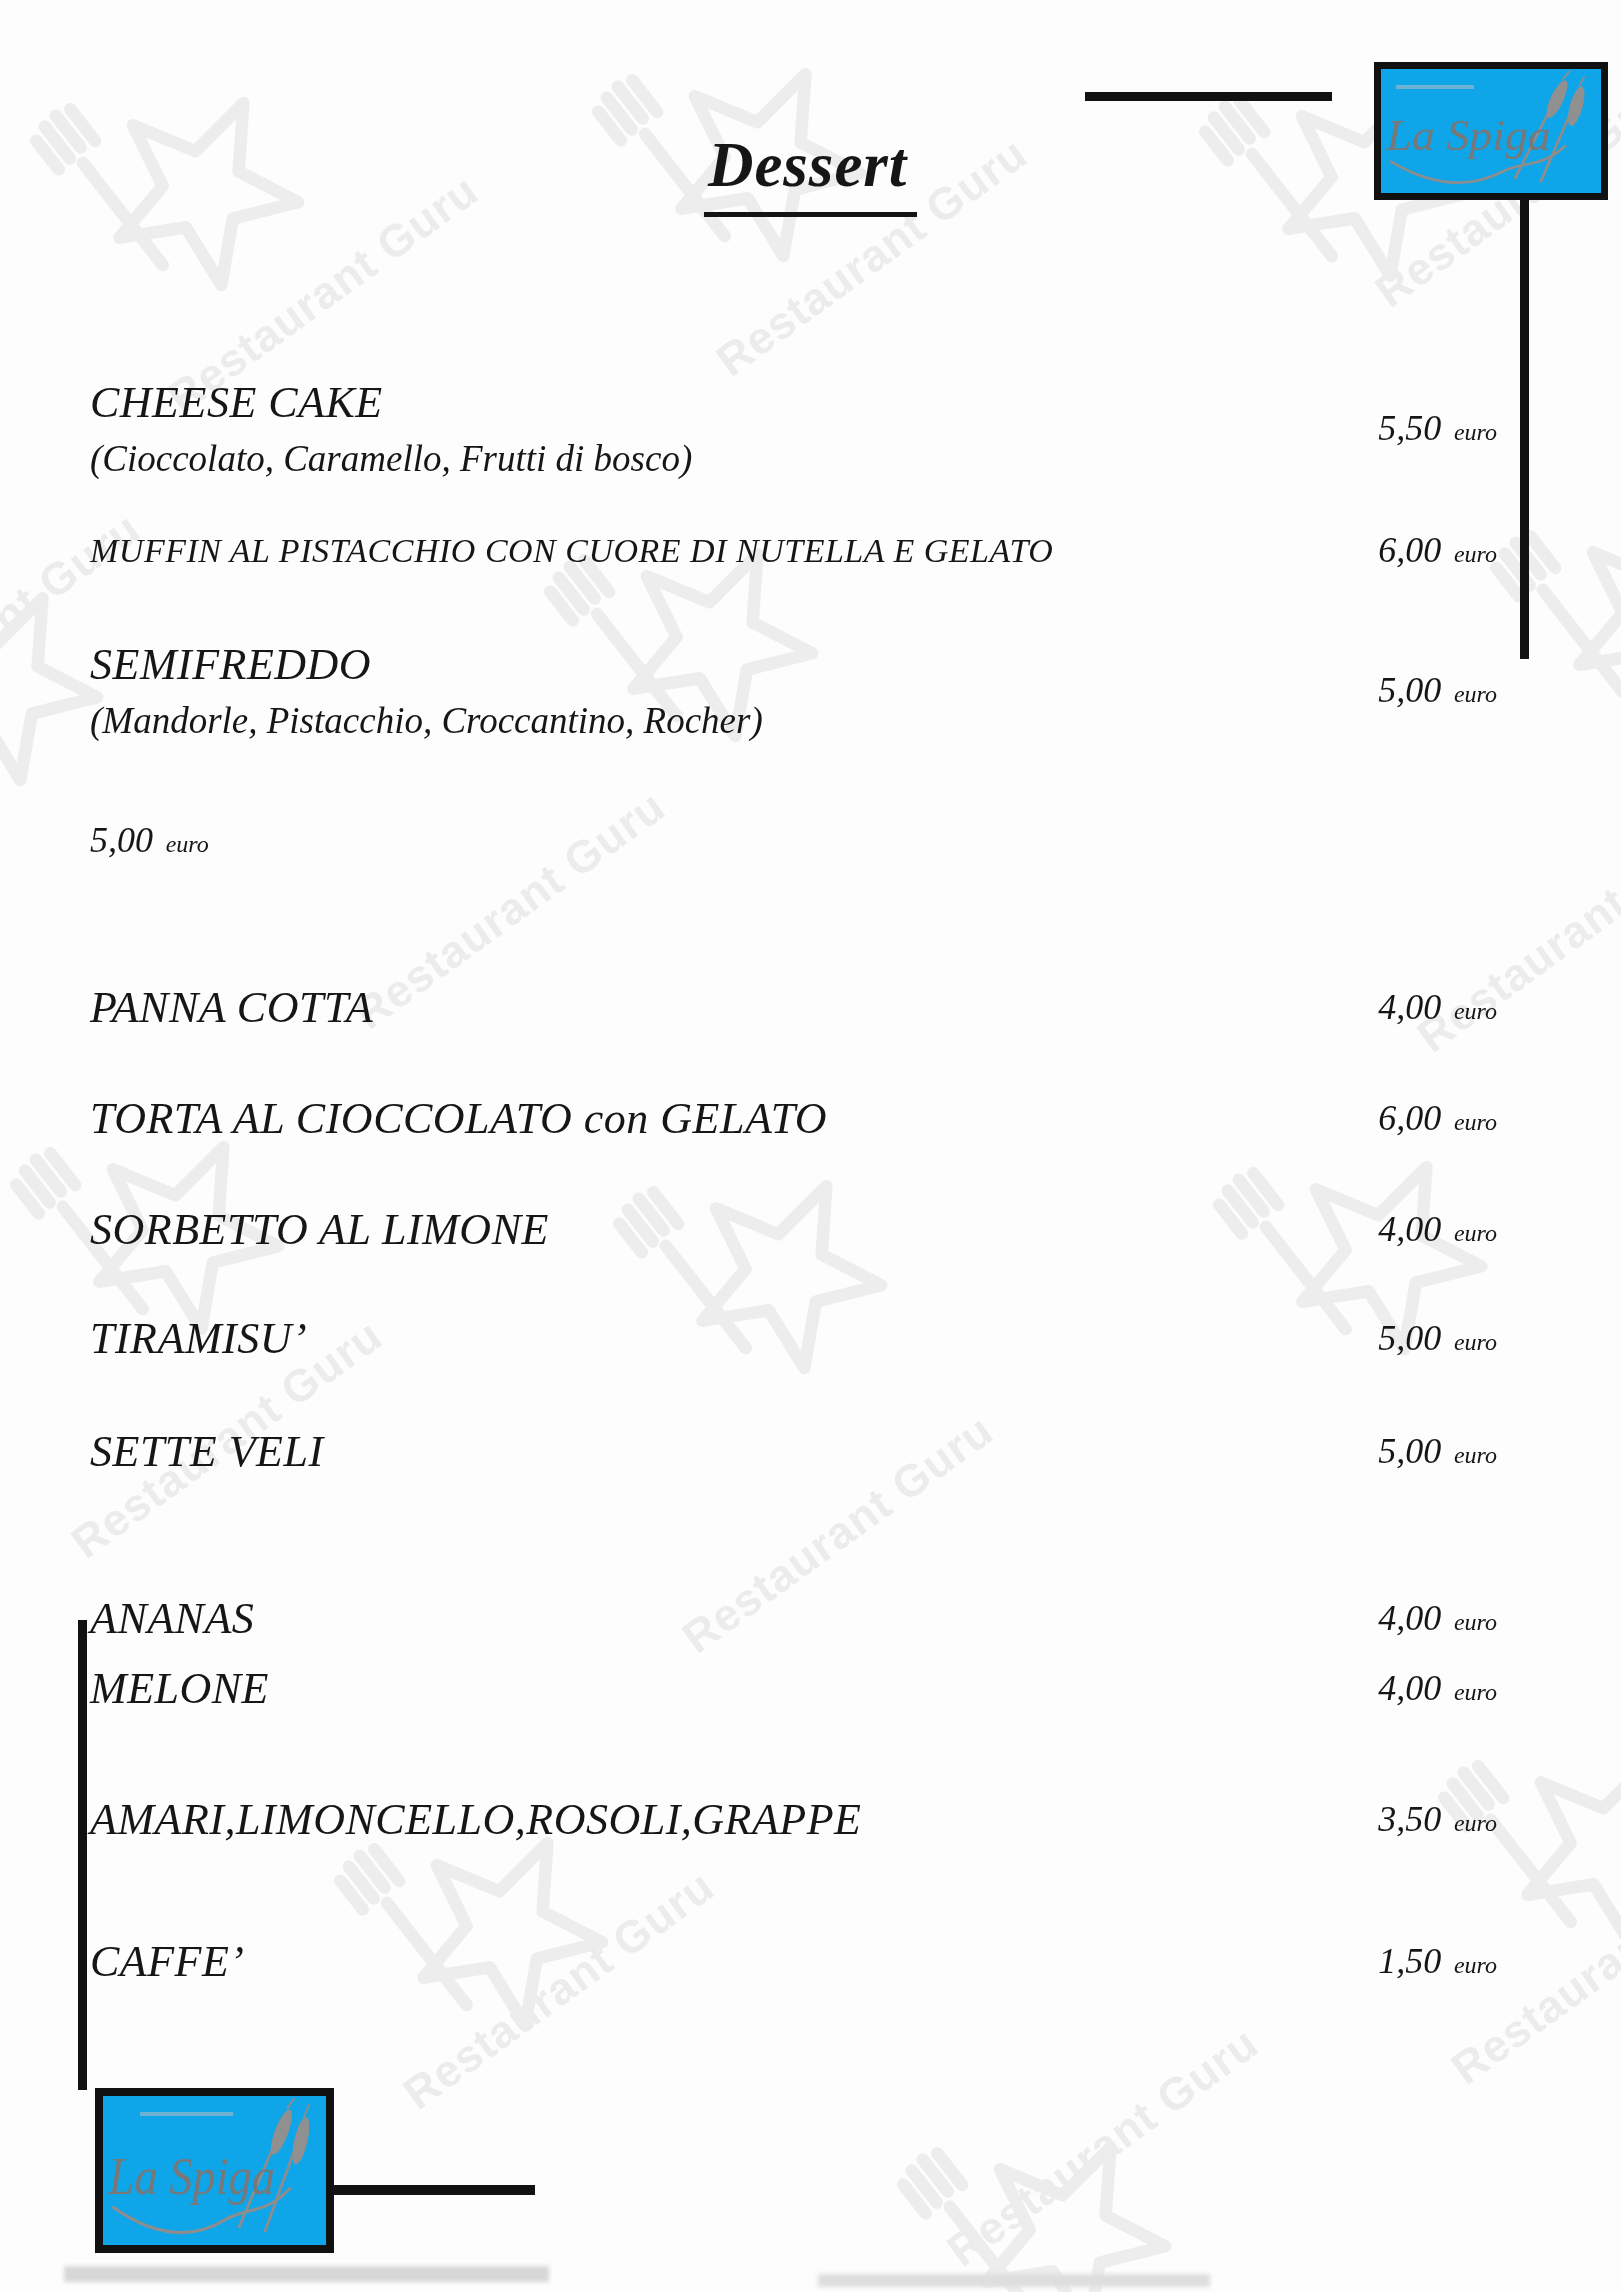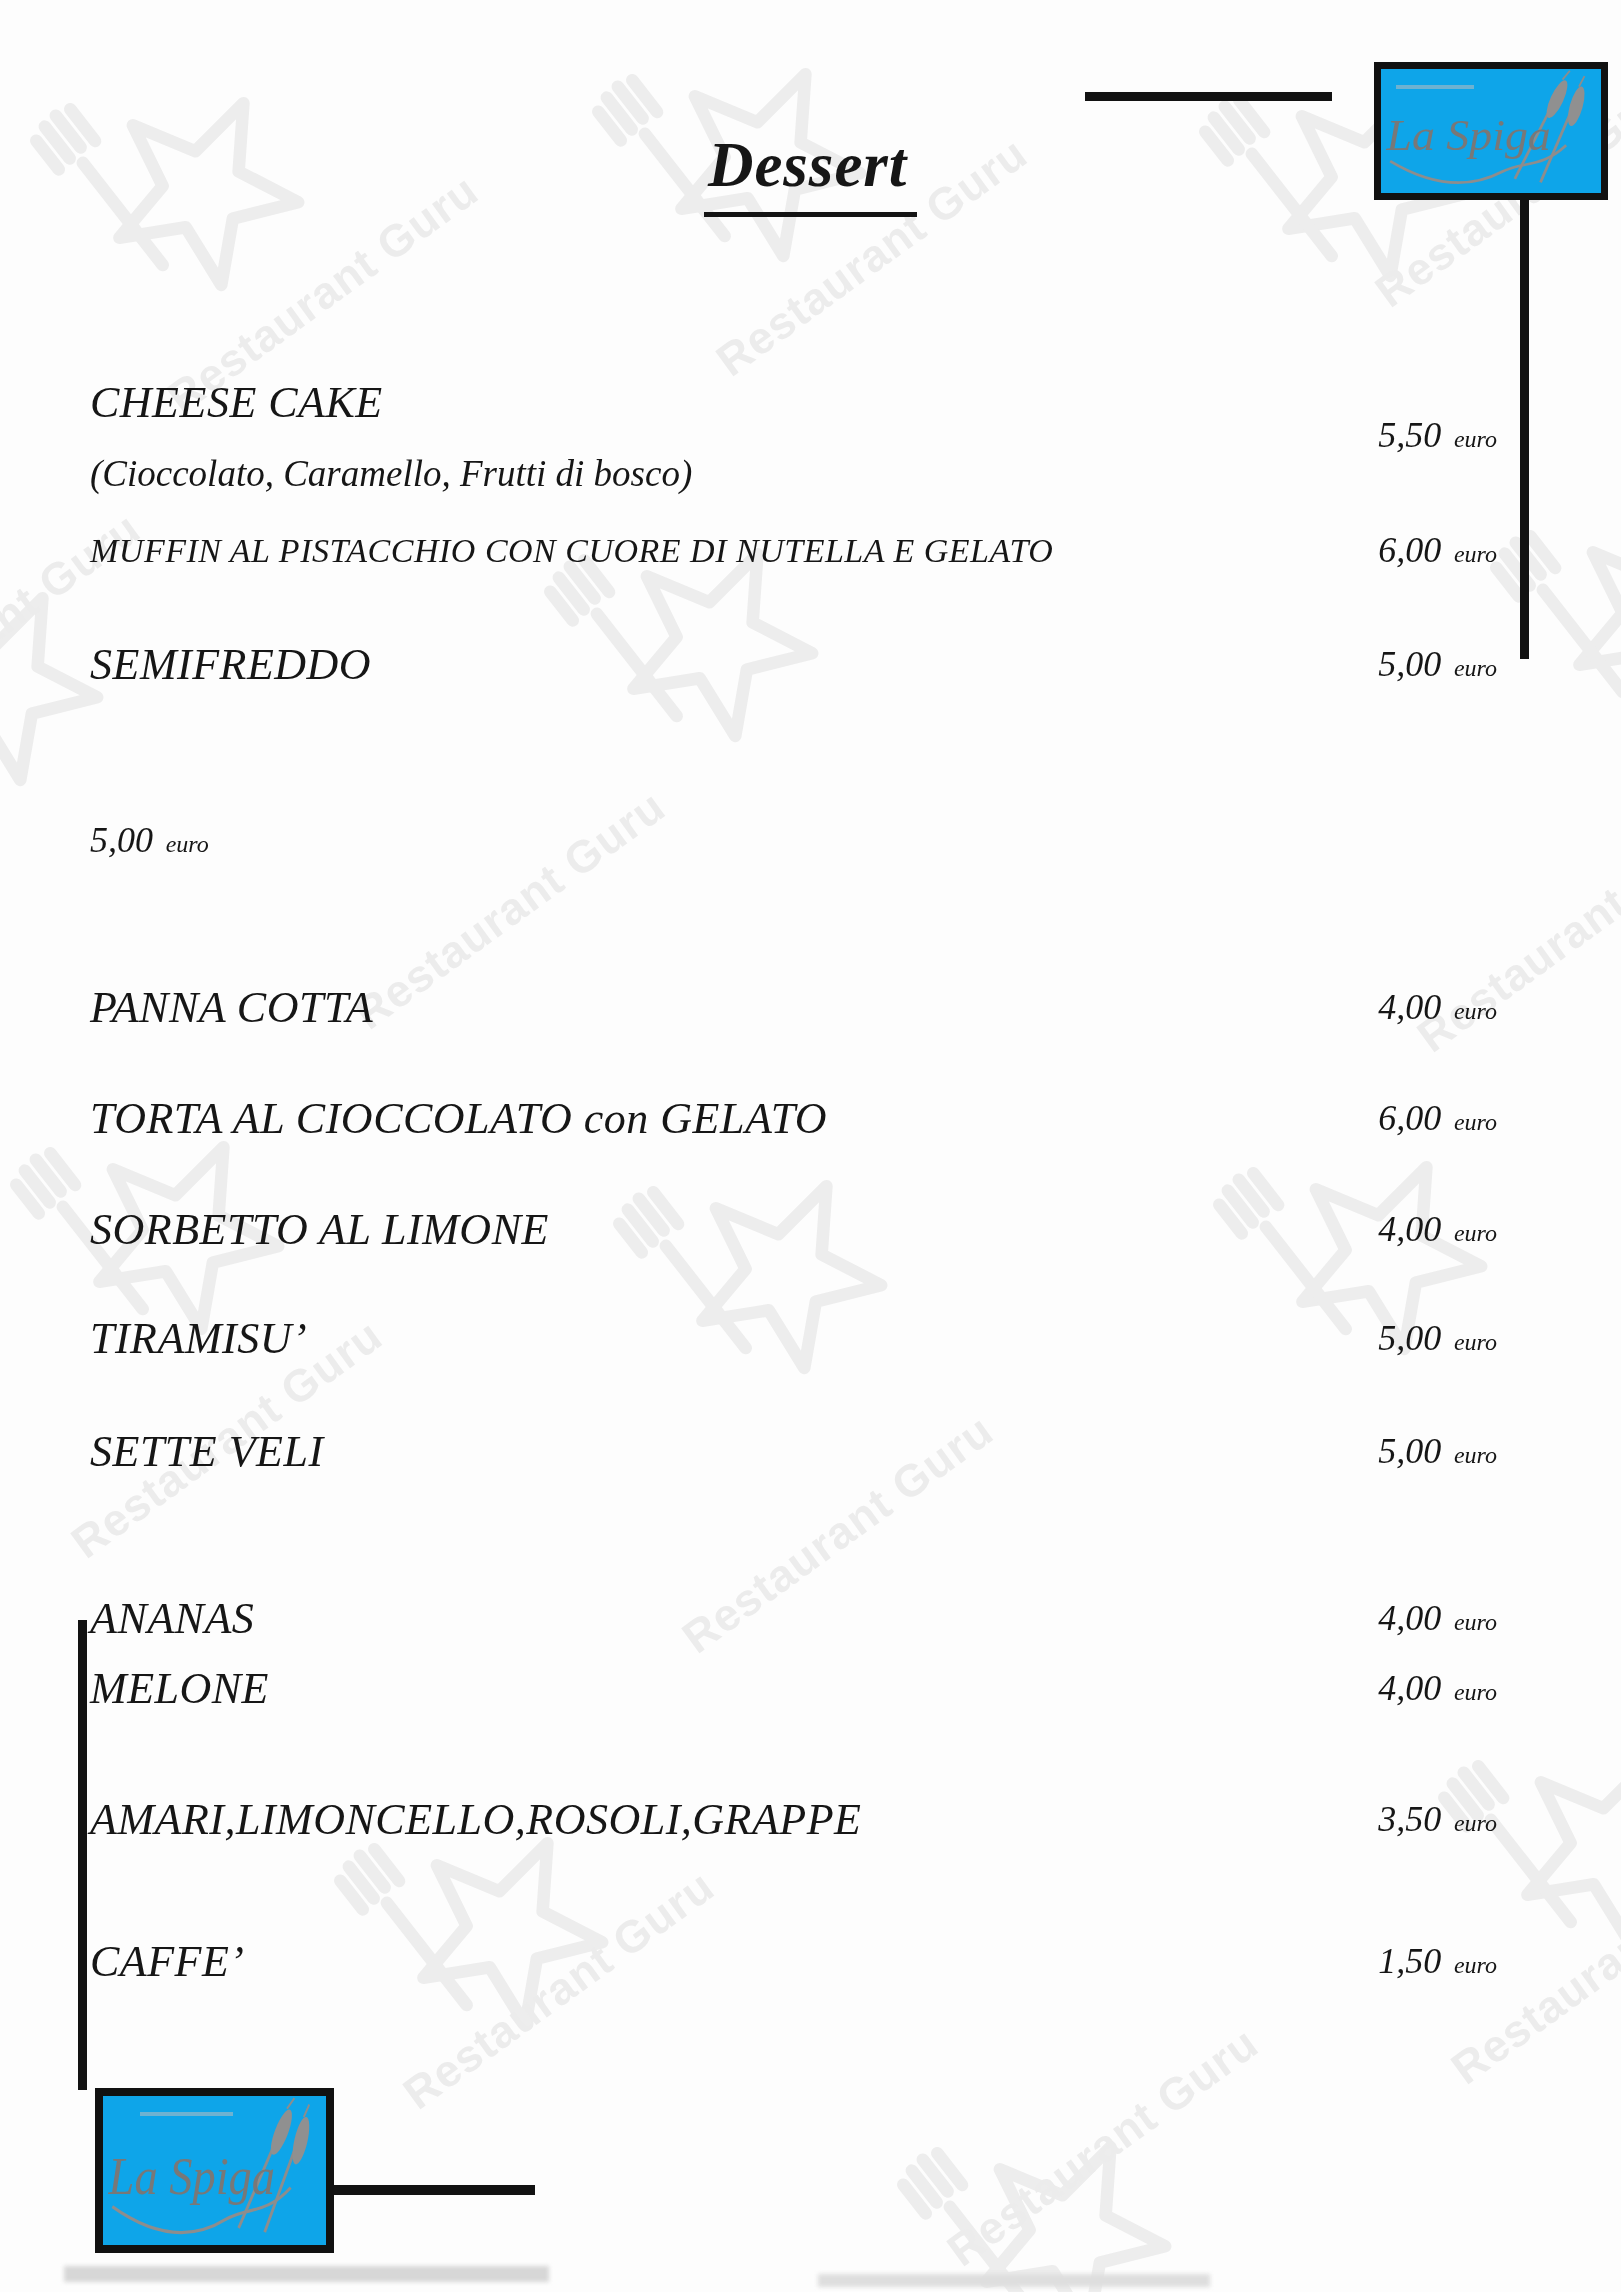--- a/index.html
+++ b/index.html
@@ -25,21 +25,21 @@
   .artifact{position:absolute;left:14.7px;top:15.7px;width:78px;height:3.9px;background:#bdbdbd;opacity:.55;z-index:2;}
   
   .title{position:absolute;left:704px;top:129px;z-index:3;
          font-style:italic;font-weight:bold;font-size:63px;letter-spacing:1px;
          border-bottom:5.9px solid #141414;padding:0 9.8px 9.8px 3.9px;}
   
   .menu{position:absolute;inset:0;z-index:3;}
   .row{position:absolute;left:90px;right:124px;display:flex;
        justify-content:space-between;align-items:center;}
   .name{font-style:italic;font-size:44px;line-height:1.18;white-space:nowrap;letter-spacing:0.5px;}
-  .desc{font-style:italic;font-size:37px;line-height:1.15;margin-top:24px;white-space:nowrap;}
+  .desc{font-style:italic;font-size:37px;line-height:1.15;margin-top:9px;white-space:nowrap;}
   .row.muffin .name{font-size:34px;}
   .row.coppa .desc{font-size:33px;}
   .price{display:flex;align-items:baseline;gap:12.7px;flex-shrink:0;}
   .amt{font-style:italic;font-size:36px;line-height:1.1;}
   .unit{font-style:italic;font-size:24px;}
   
   .smudge{position:absolute;z-index:2;filter:blur(2px);}
   .smudge.s1{left:64px;top:2266px;width:485px;height:15.7px;background:#d7d7d7;}
   .smudge.s2{left:818px;top:2274px;width:392px;height:12.7px;background:#dedede;}
   .defs{position:absolute;width:0;height:0;}
@@ -166,20 +166,21 @@
       </div>
       <div class="price">
         <span class="amt">6,00</span>
         <span class="unit">euro</span>
       </div>
     </div>
 
     <div class="row" style="top:639px">
       <div>
         <div class="name">SEMIFREDDO</div>
+        <div class="desc">(Mandorle, Pistacchio, Croccantino, Rocher)</div>
       </div>
       <div class="price">
         <span class="amt">5,00</span>
         <span class="unit">euro</span>
       </div>
     </div>
 
     <div class="row coppa" style="top:821px">
       <div class="price">
         <span class="amt">5,00</span>

